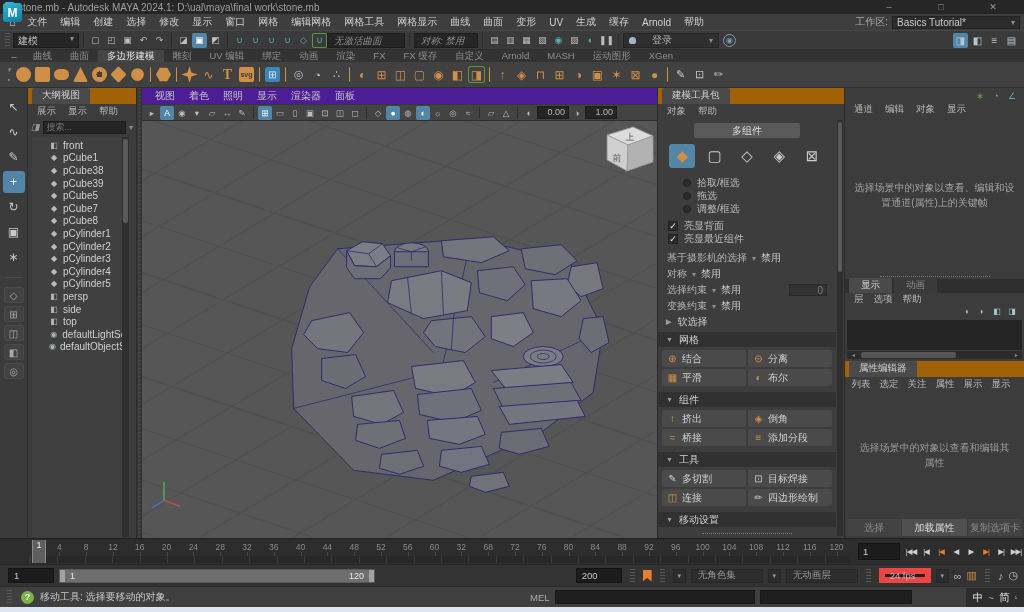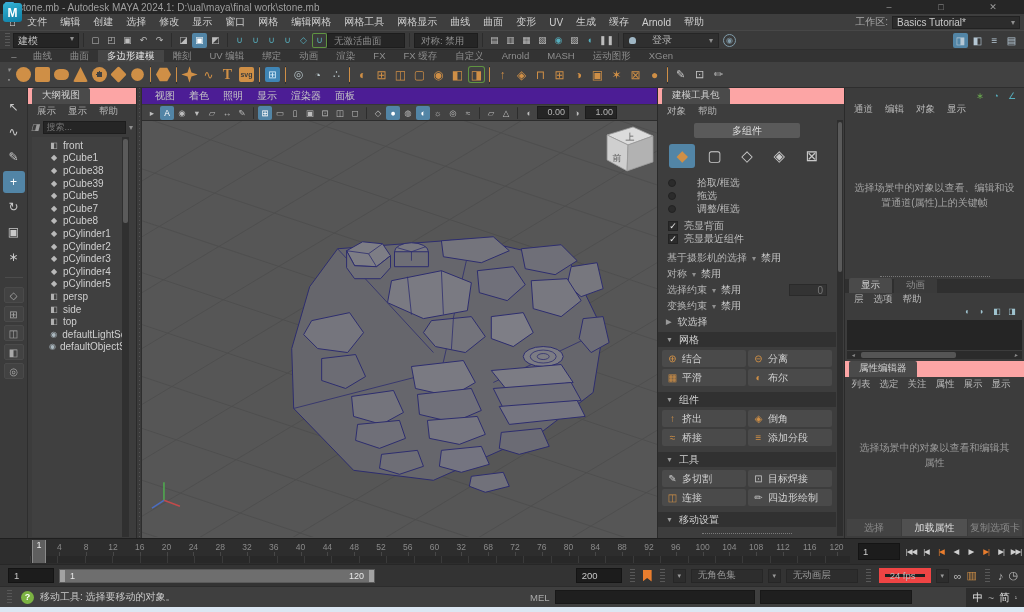--- a/index.html
+++ b/index.html
@@ -31,21 +31,21 @@
   
   .statusline{position:absolute;top:30px;left:0;right:0;height:20px;background:var(--bg2);border-top:1px solid #474747;border-bottom:1px solid #2e2e2e;display:flex;align-items:center;padding:0 2px;}
   .grip{width:5px;height:14px;background:repeating-linear-gradient(to bottom,#585858 0 1px,transparent 1px 3px);margin:0 3px;flex:none;}
   .vsep{width:1px;height:14px;background:#2c2c2c;margin:0 4px;flex:none;}
   .ms-select{width:66px;height:15px;background:#252525;border:1px solid #1d1d1d;display:flex;align-items:flex-start;justify-content:space-between;padding:0 4px;color:#c2c2c2;flex:none;}
   .igroup{display:flex;align-items:center;gap:1px;flex:none;}
   .sicon{width:15px;height:15px;display:flex;align-items:center;justify-content:center;color:#bdbdbd;font-size:9px;border-radius:2px;font-style:normal;}
   .sicon.teal{color:#56aebd;}
   .sicon.active{background:var(--accent);color:#fff;}
   .sicon.live{box-shadow:inset 0 0 0 1px #5f9441;}
-  .sfield{background:#252525;border:1px solid #1d1d1d;color:#8f8f8f;font-size:9.5px;height:15px;line-height:13px;padding:0 6px;min-width:78px;flex:none;}
+  .sfield{background:#252525;border:1px solid #1d1d1d;color:#8f8f8f;font-size:9.5px;height:15px;line-height:13px;padding:0 6px;min-width:78px;flex:none;font-style:italic;}
   .login{display:flex;align-items:center;gap:16px;background:#2f2f2f;border:1px solid #262626;height:15px;padding:0 5px;width:96px;color:#b5b5b5;flex:none;}
   .person{width:7px;height:7px;border-radius:50% 50% 2px 2px;background:#9fb6c4;}
   .acct{width:13px;height:13px;border-radius:50%;border:1px solid #7f9aa8;color:#7f9aa8;font-size:8px;display:flex;align-items:center;justify-content:center;margin-left:4px;flex:none;}
   .right-icons{margin-left:auto;display:flex;gap:2px;padding-right:3px;}
   .right-icons .sicon{color:#b5c7d4;font-size:10px;}
 
   
   .shelftabs{position:absolute;top:50px;left:0;right:0;height:12px;background:var(--bg3);display:flex;align-items:flex-end;font-size:9.5px;color:#8f8f8f;padding-left:8px;}
   .collapse-btn{width:12px;text-align:center;color:#9a9a9a;margin-right:4px;}
   .shelf-tab{padding:0 9px;line-height:12px;white-space:nowrap;}
@@ -76,21 +76,21 @@
 
   
   .main{position:absolute;top:88px;left:0;width:1024px;height:450px;display:flex;background:var(--panel);}
 
   .toolbox{width:28px;background:#3b3b3b;border-right:1px solid #2e2e2e;display:flex;flex-direction:column;align-items:center;padding-top:8px;gap:3px;flex:none;}
   .tool{width:22px;height:22px;display:flex;align-items:center;justify-content:center;color:#c9c9c9;font-size:12px;border-radius:3px;font-style:normal;}
   .tool.active{background:var(--accent);color:#fff;}
   .tb-div{width:18px;height:1px;background:#4c4c4c;margin:6px 0;}
   .layout-btn{width:20px;height:16px;display:flex;align-items:center;justify-content:center;font-size:10px;color:#a9a9a9;background:#424242;border:1px solid #4a4a4a;border-radius:2px;font-style:normal;}
 
-  .panel-tabstrip{height:16px;background:#fca5a5;display:flex;align-items:flex-end;padding-left:4px;flex:none;}
+  .panel-tabstrip{height:16px;background:#a16207;display:flex;align-items:flex-end;padding-left:4px;flex:none;}
   .panel-tab{background:#4a4a4a;color:#d2d2d2;font-size:9.5px;padding:1px 10px 2px;border-radius:2px 2px 0 0;white-space:nowrap;}
   .panel-menus{height:14px;display:flex;align-items:center;gap:2px;padding:0 4px;font-size:9.5px;color:#b9b9b9;flex:none;}
   .panel-menus span{padding:0 5px;white-space:nowrap;}
 
   .outliner{width:109px;background:#3c3c3c;border-right:1px solid var(--border);display:flex;flex-direction:column;flex:none;}
   .ol-search{height:18px;display:flex;align-items:center;gap:3px;padding:0 3px;flex:none;}
   .ol-filter{color:#9a9a9a;font-size:9px;}
   .ol-search input{flex:1;min-width:0;height:13px;background:#252525;border:1px solid #1d1d1d;color:#bbb;font-size:9px;padding:0 3px;}
   .ol-list{flex:1;background:#404040;margin:1px 7px 1px 4px;position:relative;overflow:hidden;padding-top:2px;}
   .ol-row{display:flex;align-items:center;gap:4px;height:12.6px;padding-left:17px;color:#cfcfcf;font-size:10px;white-space:nowrap;}
@@ -119,21 +119,21 @@
   
   .toolkit{width:187px;background:var(--panel);border-right:1px solid var(--border);display:flex;flex-direction:column;font-size:10px;flex:none;}
   .tk-body{flex:1;position:relative;overflow:hidden;padding-right:8px;}
   .tk-scroll{position:absolute;top:2px;right:1px;bottom:2px;width:6px;background:#2e2e2e;}
   .tk-thumb{position:absolute;top:2px;left:1px;width:4px;height:150px;background:#5a5a5a;border-radius:2px;}
   .mc-row{display:flex;justify-content:center;margin:5px 0 4px;}
   .mc-btn{width:106px;height:15px;background:#5a5a5a;color:#ddd;display:flex;align-items:center;justify-content:center;border-radius:2px;}
   .modes{display:flex;justify-content:space-around;align-items:center;padding:2px 8px 8px;}
   .mode{width:26px;height:24px;display:flex;align-items:center;justify-content:center;font-size:15px;color:#c9c9c9;border-radius:3px;font-style:normal;}
   .mode.active{background:var(--accent);color:var(--orange);}
-  .tk-radio{display:flex;align-items:center;gap:21px;height:13px;padding:0 10px;color:#bdbdbd;}
+  .tk-radio{display:flex;align-items:center;gap:6px;height:13px;padding:0 25px;color:#bdbdbd;}
   .rdot{width:8px;height:8px;border-radius:50%;background:#2b2b2b;border:1px solid #222;}
   .tk-check{display:flex;align-items:center;gap:6px;height:13px;padding:0 10px;color:#bdbdbd;}
   .cbox{width:10px;height:10px;background:#2b2b2b;border:1px solid #222;color:#e8e8e8;font-size:9px;line-height:9px;text-align:center;}
   .tk-row{height:16px;display:flex;align-items:center;gap:5px;padding:0 9px;color:#b4b4b4;white-space:nowrap;}
   .tk-row .val{color:#c9c9c9;}
   .tk-row .count{margin-left:auto;width:38px;height:12px;background:#333;border:1px solid #2a2a2a;color:#777;text-align:right;padding:0 3px;}
   .tk-collapse{height:15px;display:flex;align-items:center;gap:6px;padding:0 8px;color:#cfcfcf;}
   .tk-sec{height:15px;background:#313131;display:flex;align-items:center;gap:6px;padding:0 8px;color:#d2d2d2;margin-top:3px;}
   .tri-r{color:#9a9a9a;font-size:7px;}
   .tk-grid{display:grid;grid-template-columns:1fr 1fr;gap:2px;padding:3px 4px;}

